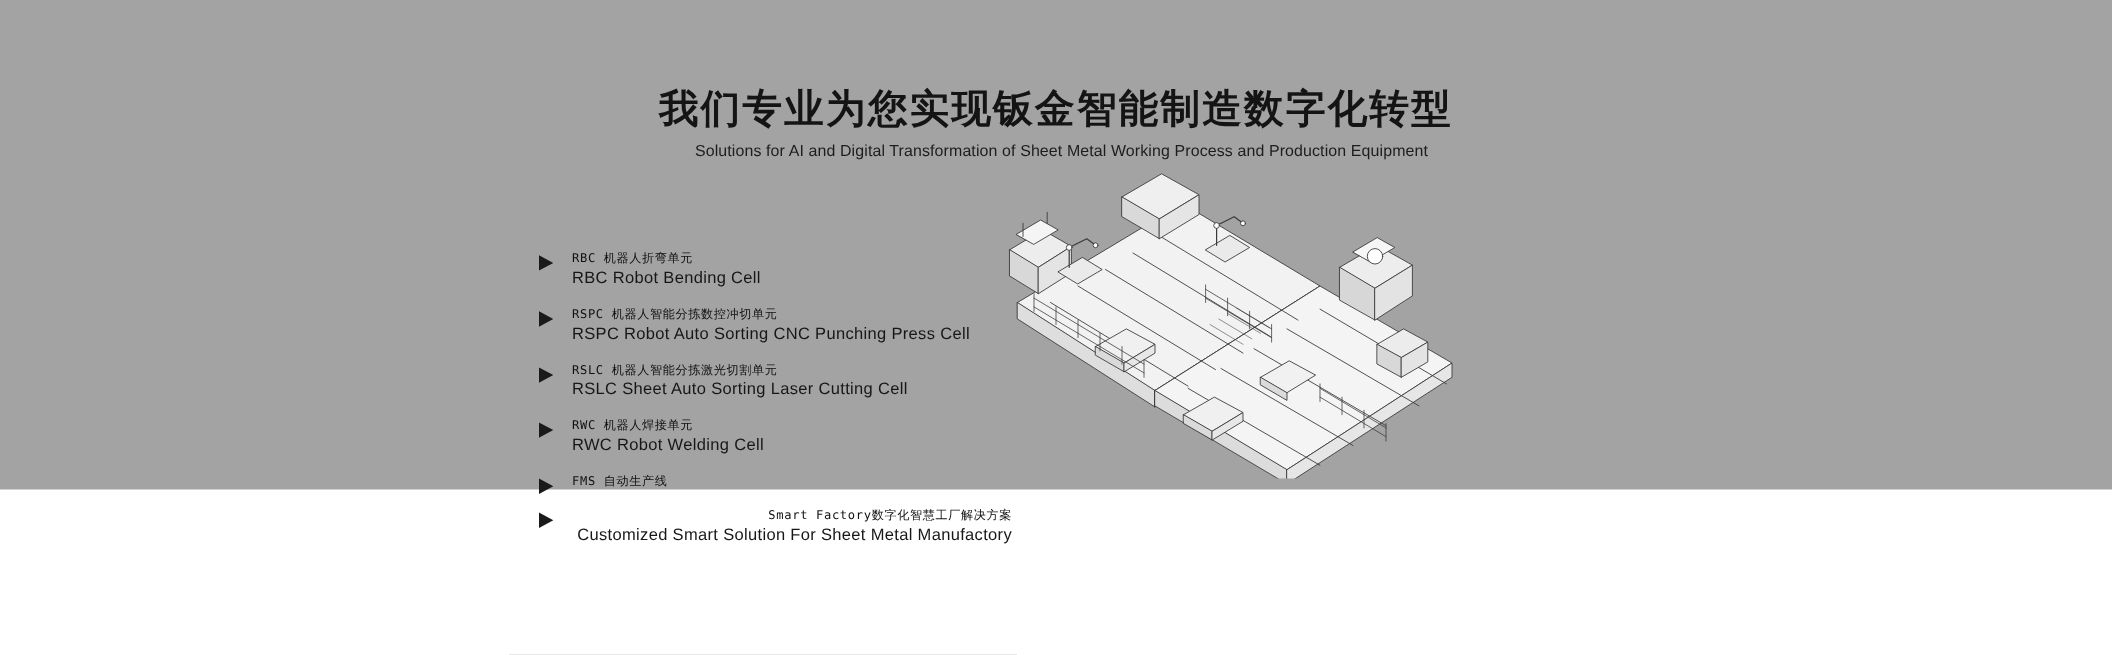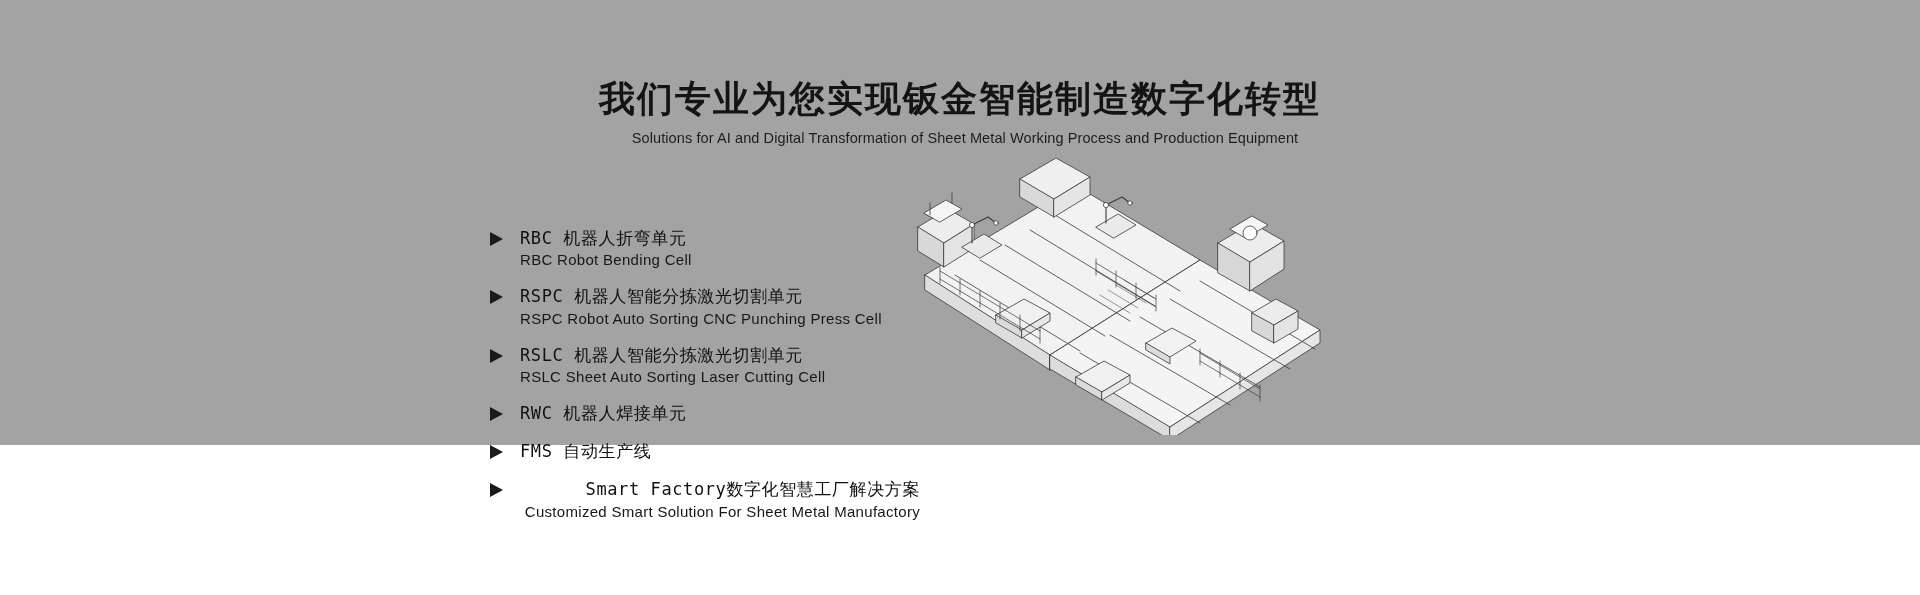--- a/index.html
+++ b/index.html
@@ -68,21 +68,21 @@
     left: 0;
     top: 4px;
     width: 0;
     height: 0;
     border-top: 7px solid transparent;
     border-bottom: 7px solid transparent;
     border-left: 13px solid #1a1a1a;
   }
   .feature-cn {
     font-family: "DejaVu Sans Mono", "Liberation Sans", monospace;
-    font-size: 17px;
+    font-size: 11px;
     font-weight: 400;
     color: #111111;
     letter-spacing: 0.6px;
     line-height: 1.25;
     white-space: nowrap;
   }
   .feature-en {
     margin-top: 2px;
     font-family: Liberation Sans, sans-serif;
     font-size: 15px;
@@ -118,33 +118,34 @@
   <div class="feature-list">
 
     <div class="feature-item">
       <span class="bullet-icon"></span>
       <div class="feature-cn">RBC  机器人折弯单元</div>
       <div class="feature-en">RBC Robot Bending Cell</div>
     </div>
 
     <div class="feature-item">
       <span class="bullet-icon"></span>
-      <div class="feature-cn">RSPC  机器人智能分拣激光切割单元</div>
+      <div class="feature-cn">RSPC  机器人智能分拣数控冲切单元</div>
       <div class="feature-en">RSPC Robot Auto Sorting CNC Punching Press Cell</div>
     </div>
 
     <div class="feature-item">
       <span class="bullet-icon"></span>
       <div class="feature-cn">RSLC  机器人智能分拣激光切割单元</div>
       <div class="feature-en">RSLC Sheet Auto Sorting Laser Cutting Cell</div>
     </div>
 
     <div class="feature-item">
       <span class="bullet-icon"></span>
       <div class="feature-cn">RWC  机器人焊接单元</div>
+      <div class="feature-en">RWC Robot Welding Cell</div>
     </div>
 
     <div class="feature-item">
       <span class="bullet-icon"></span>
       <div class="feature-cn">FMS  自动生产线</div>
     </div>
 
     <div class="feature-item">
       <span class="bullet-icon"></span>
       <div class="feature-cn">Smart Factory数字化智慧工厂解决方案</div>

